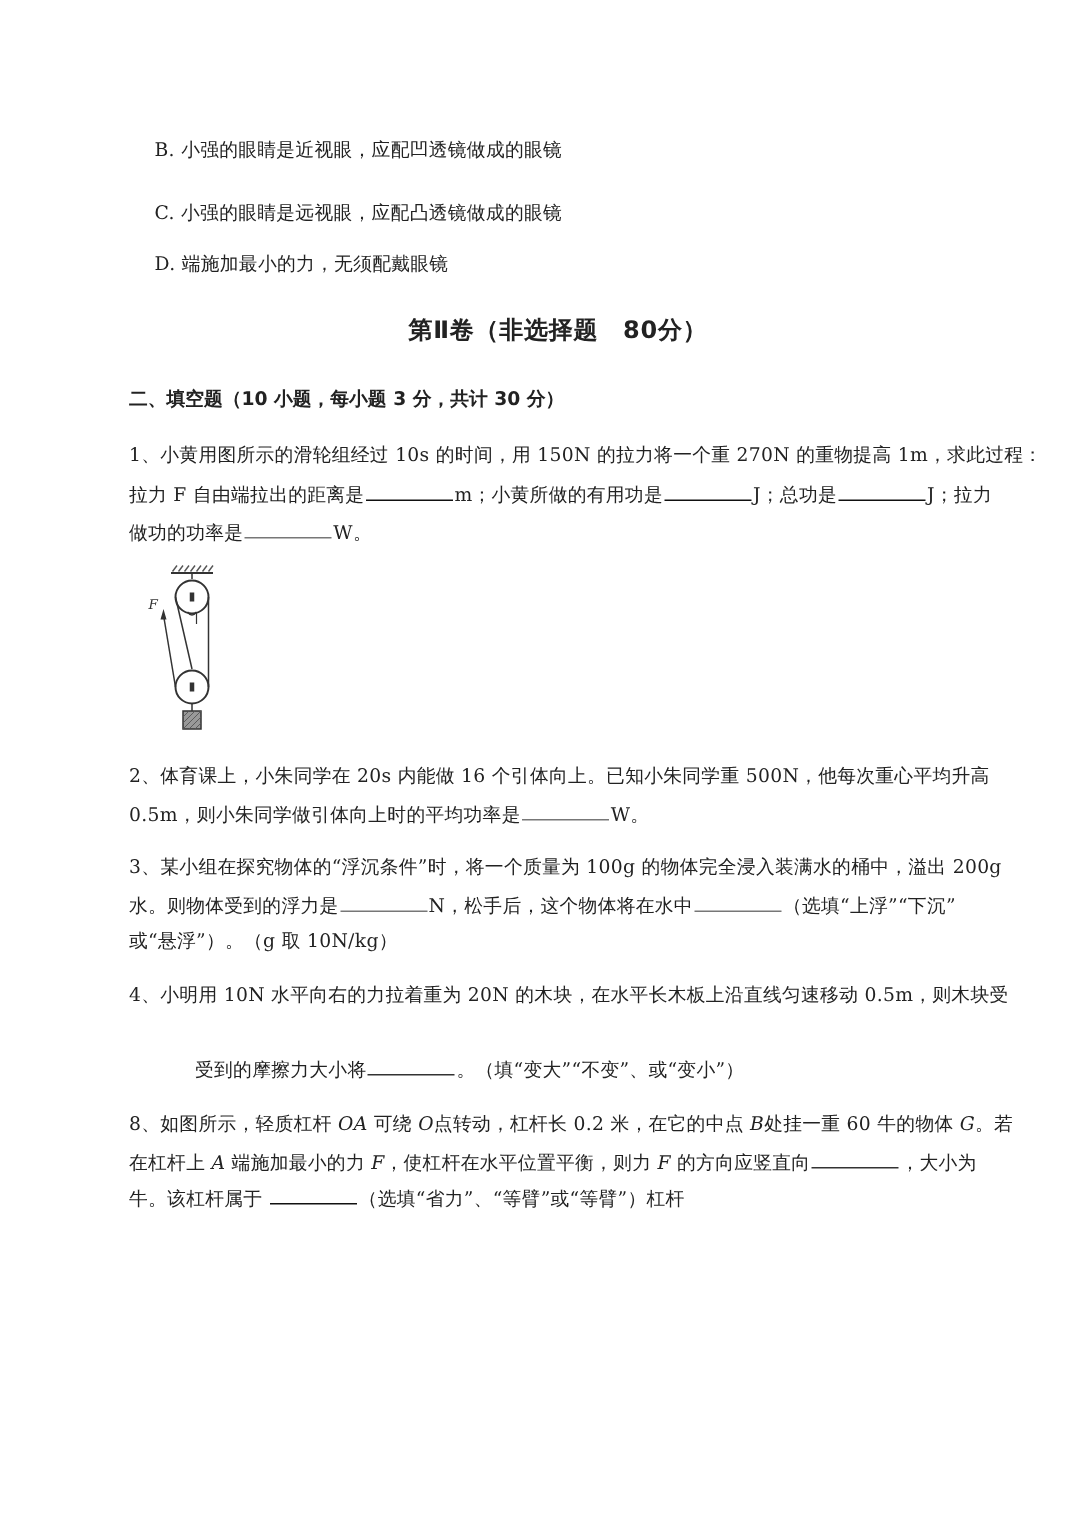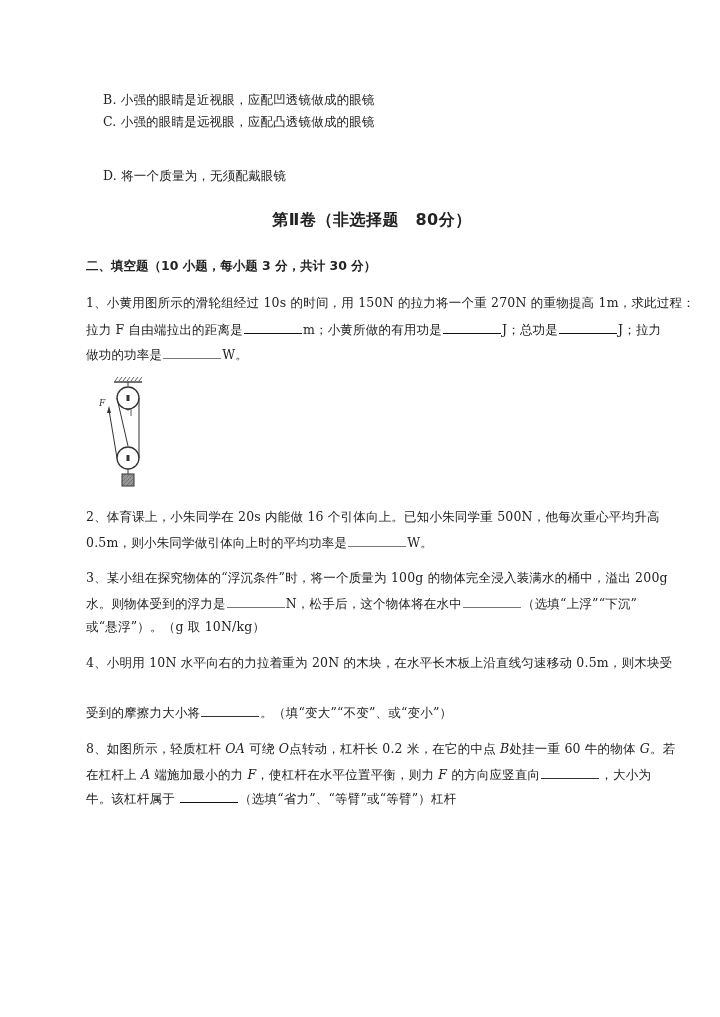--- a/index.html
+++ b/index.html
@@ -73,27 +73,27 @@
   </style>
 </head>
 <body>
 
 <div class="page">
 
   <div class="line opt" style="top:92px;">
     <span>B.</span>
     <span>小强的眼睛是近视眼，应配凹透镜做成的眼镜</span>
   </div>
-  <div class="line opt" style="top:114px;text-align:center;">
+  <div class="line opt" style="top:134px;text-align:center;">
     <span>C.</span>
     <span>小强的眼睛是远视眼，应配凸透镜做成的眼镜</span>
   </div>
   <div class="line opt" style="top:168px;">
     <span>D.</span>
-    <span>将一个质量为，无须配戴眼镜</span>
+    <span>端施加最小的力，无须配戴眼镜</span>
   </div>
 
   <div class="section-title">第Ⅱ卷（非选择题　80分）</div>
 
   <div class="section-heading">二、填空题（10 小题，每小题 3 分，共计 30 分）</div>
 
   <div class="line q" style="top:295px;">1、小黄用图所示的滑轮组经过 10s 的时间，用 150N 的拉力将一个重 270N 的重物提高 1m，求此过程：</div>
   <div class="line q" style="top:321px;text-align:right;">
     <span>拉力 F 自由端拉出的距离是</span><span class="blank bold"></span><span>m；小黄所做的有用功是</span><span class="blank bold"></span><span>J；总功是</span><span class="blank bold"></span><span>J；拉力</span>
   </div>
@@ -148,21 +148,21 @@
     <span>0.5m，则小朱同学做引体向上时的平均功率是</span><span class="blank light"></span><span>W。</span>
   </div>
 
   <div class="line q" style="top:570px;text-align:center;">3、某小组在探究物体的“浮沉条件”时，将一个质量为 100g 的物体完全浸入装满水的桶中，溢出 200g</div>
   <div class="line q" style="top:595px;">
     <span>水。则物体受到的浮力是</span><span class="blank light"></span><span>N，松手后，这个物体将在水中</span><span class="blank light"></span><span>（选填“上浮”“下沉”</span>
   </div>
   <div class="line q" style="top:619px;">或“悬浮”）。（g 取 10N/kg）</div>
 
   <div class="line q" style="top:655px;">4、小明用 10N 水平向右的力拉着重为 20N 的木块，在水平长木板上沿直线匀速移动 0.5m，则木块受</div>
-  <div class="line q" style="top:704px;">
+  <div class="line q" style="top:704px;margin-left:44px;">
     <span>受到的摩擦力大小将</span><span class="blank"></span><span>。（填“变大”“不变”、或“变小”）</span>
   </div>
 
   <div class="line q" style="top:741px;">
     <span>8、如图所示，轻质杠杆 </span><span class="it">OA</span><span> 可绕 </span><span class="it">O</span><span>点转动，杠杆长 0.2 米，在它的中点 </span><span class="it">B</span><span>处挂一重 60 牛的物体 </span><span class="it">G</span><span>。若</span>
   </div>
   <div class="line q" style="top:790px;">
     <span>牛。该杠杆属于 </span><span class="blank bold"></span><span>（选填“省力”、“等臂”或“等臂”）杠杆</span>
   </div>
   <div class="line q" style="top:766px;">

